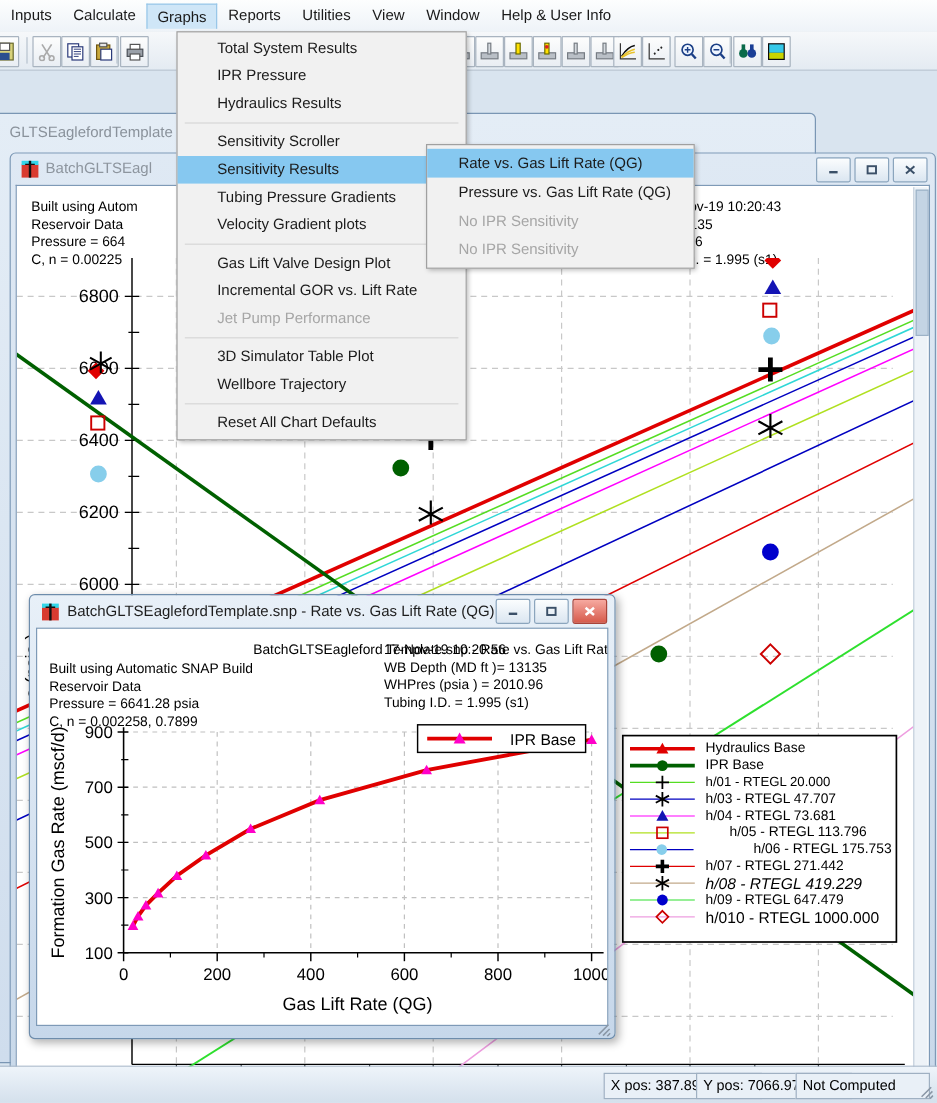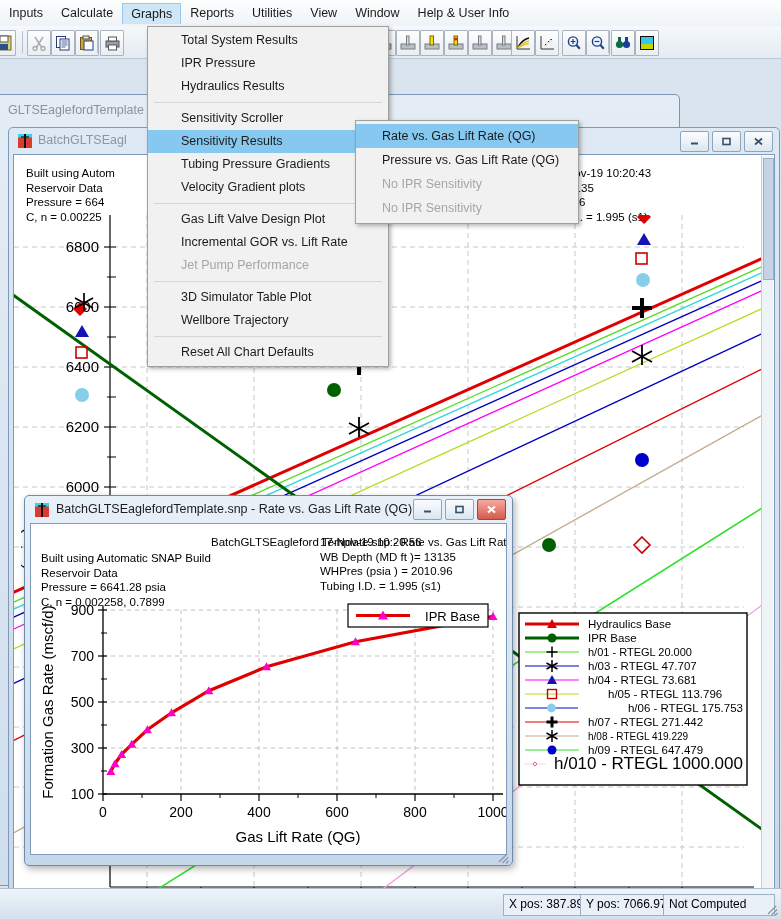--- a/index.html
+++ b/index.html
@@ -540,35 +540,35 @@
                 <line x1="2" y1="7" x2="56" y2="7" stroke="#e00000" stroke-width="1"></line>
                 <path d="M29 1.5V12.5M23.5 7H34.5" stroke="#000000" stroke-width="3" fill="none"></path>
               </svg>
               <span style="font-size: 11.5px; padding-left: 7px; white-space: nowrap;">h/07 - RTEGL 271.442</span>
             </div>
             <div style="display: flex; align-items: center; height: 14px;">
               <svg width="58" height="14" viewBox="0 0 58 14">
                 <line x1="2" y1="7" x2="56" y2="7" stroke="#c2a98a" stroke-width="1"></line>
                 <path d="M29 1V13M23.5 4L34.5 10M34.5 4L23.5 10" stroke="#000000" stroke-width="1.5" fill="none"></path>
               </svg>
-              <span style="font-size: 10px; padding-left: 7px; white-space: nowrap;">h/08 - RTEGL 419.229</span>
+              <span style="font-size: 13px; padding-left: 7px; white-space: nowrap; font-style: italic;">h/08 - RTEGL 419.229</span>
             </div>
             <div style="display: flex; align-items: center; height: 14px;">
               <svg width="58" height="14" viewBox="0 0 58 14">
                 <line x1="2" y1="7" x2="56" y2="7" stroke="#2ee02e" stroke-width="1"></line>
                 <circle cx="29" cy="7" r="4.5" fill="#0000cc"></circle>
               </svg>
               <span style="font-size: 11.5px; padding-left: 7px; white-space: nowrap;">h/09 - RTEGL 647.479</span>
             </div>
             <div style="display: flex; align-items: center; height: 14px;">
               <svg width="58" height="14" viewBox="0 0 58 14">
                 <line x1="2" y1="7" x2="56" y2="7" stroke="#ee9ee0" stroke-width="1"></line>
                 <polygon points="29,2 34,7 29,12 24,7" fill="none" stroke="#cc0000" stroke-width="1.4"></polygon>
               </svg>
-              <span style="font-size: 17px; padding-left: 7px; white-space: nowrap;">h/010 - RTEGL 1000.000</span>
+              <span style="font-size: 13px; padding-left: 7px; white-space: nowrap;">h/010 - RTEGL 1000.000</span>
             </div>
           </div>
       </div>
     </div>
 
     <div class="vscroll">
       <div class="vthumb"></div>
     </div>
   </div>
 </div>

